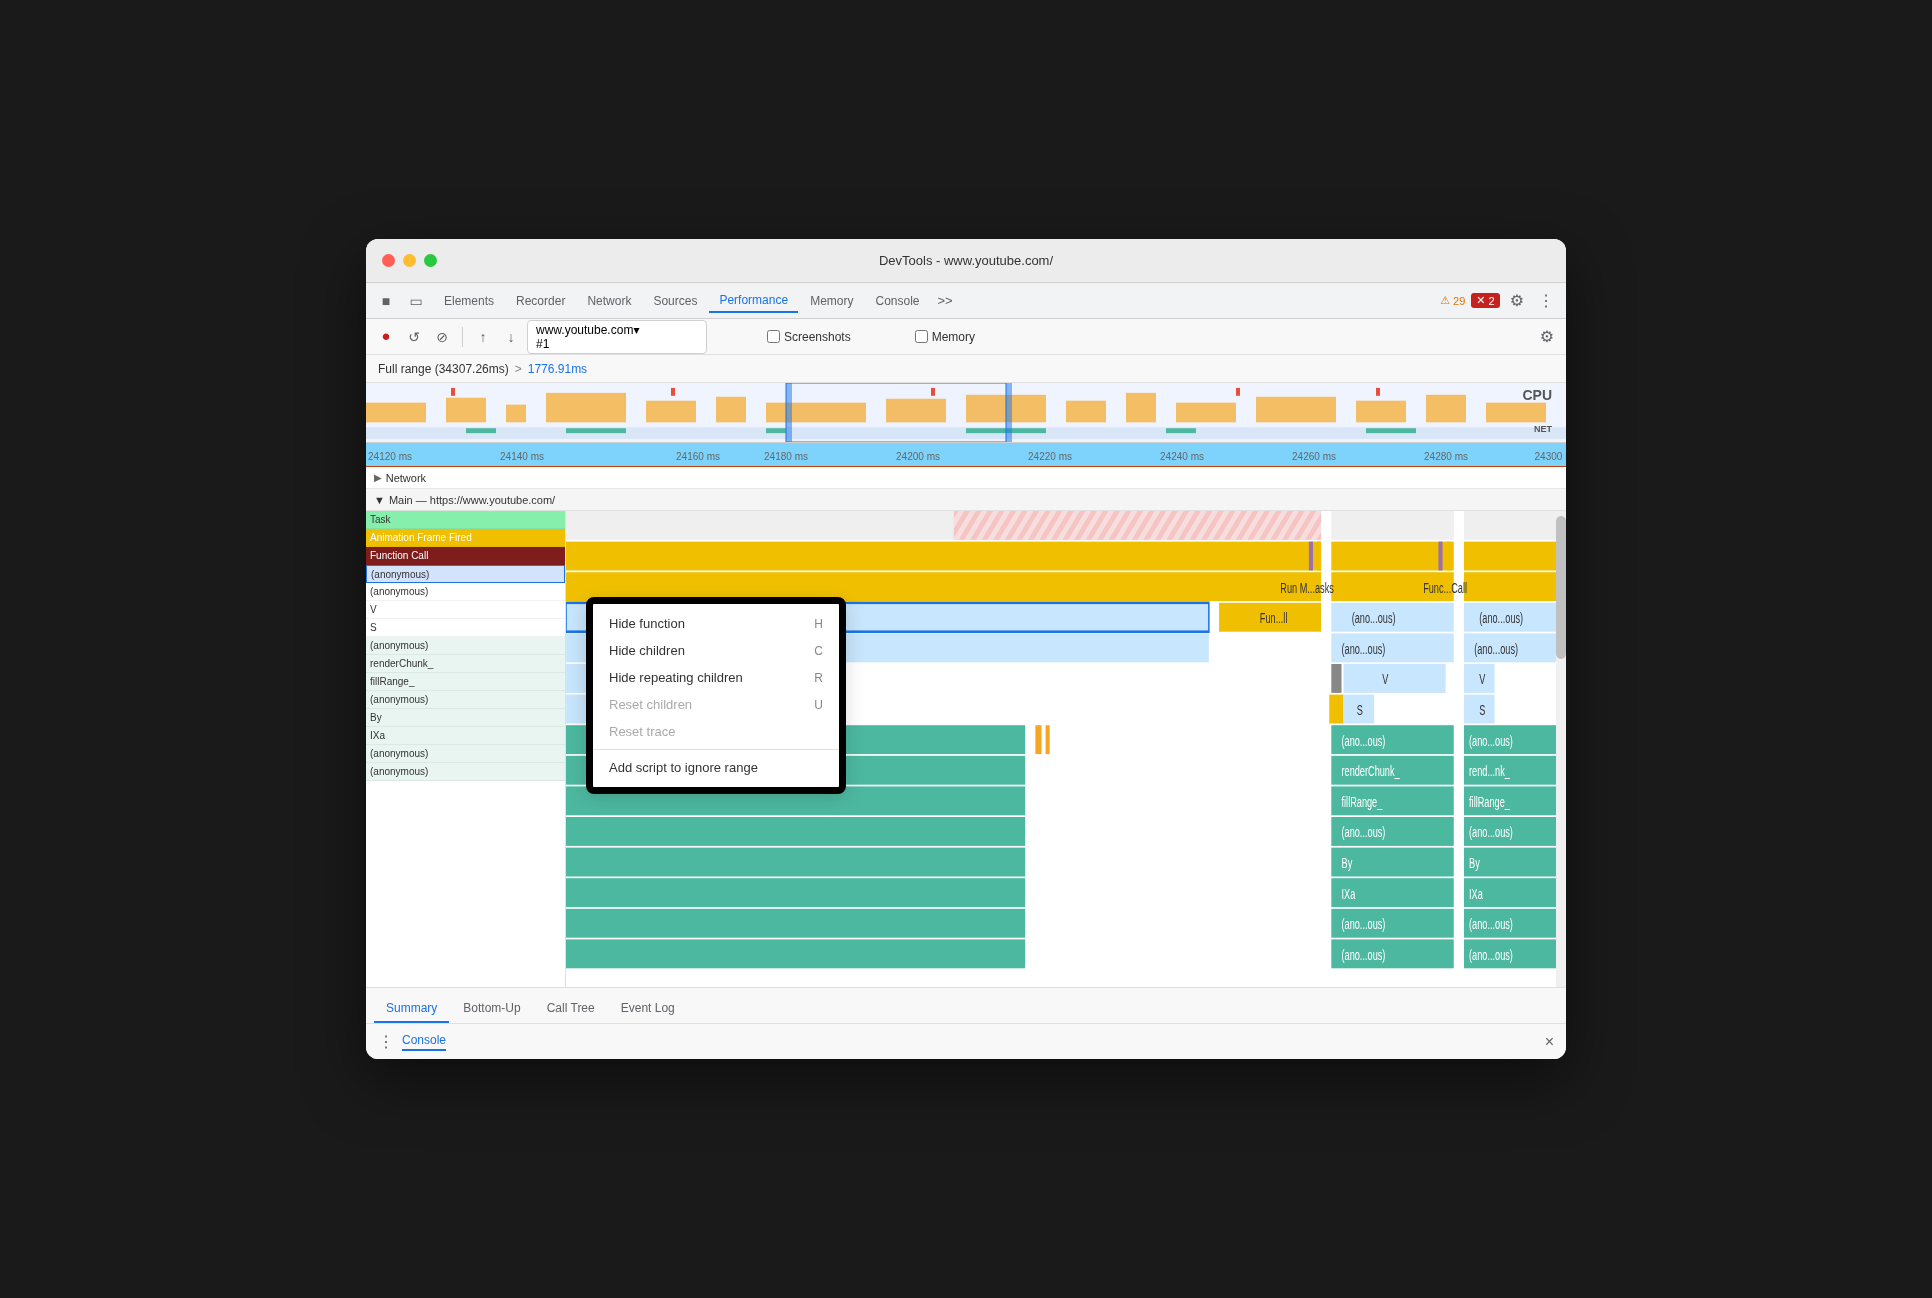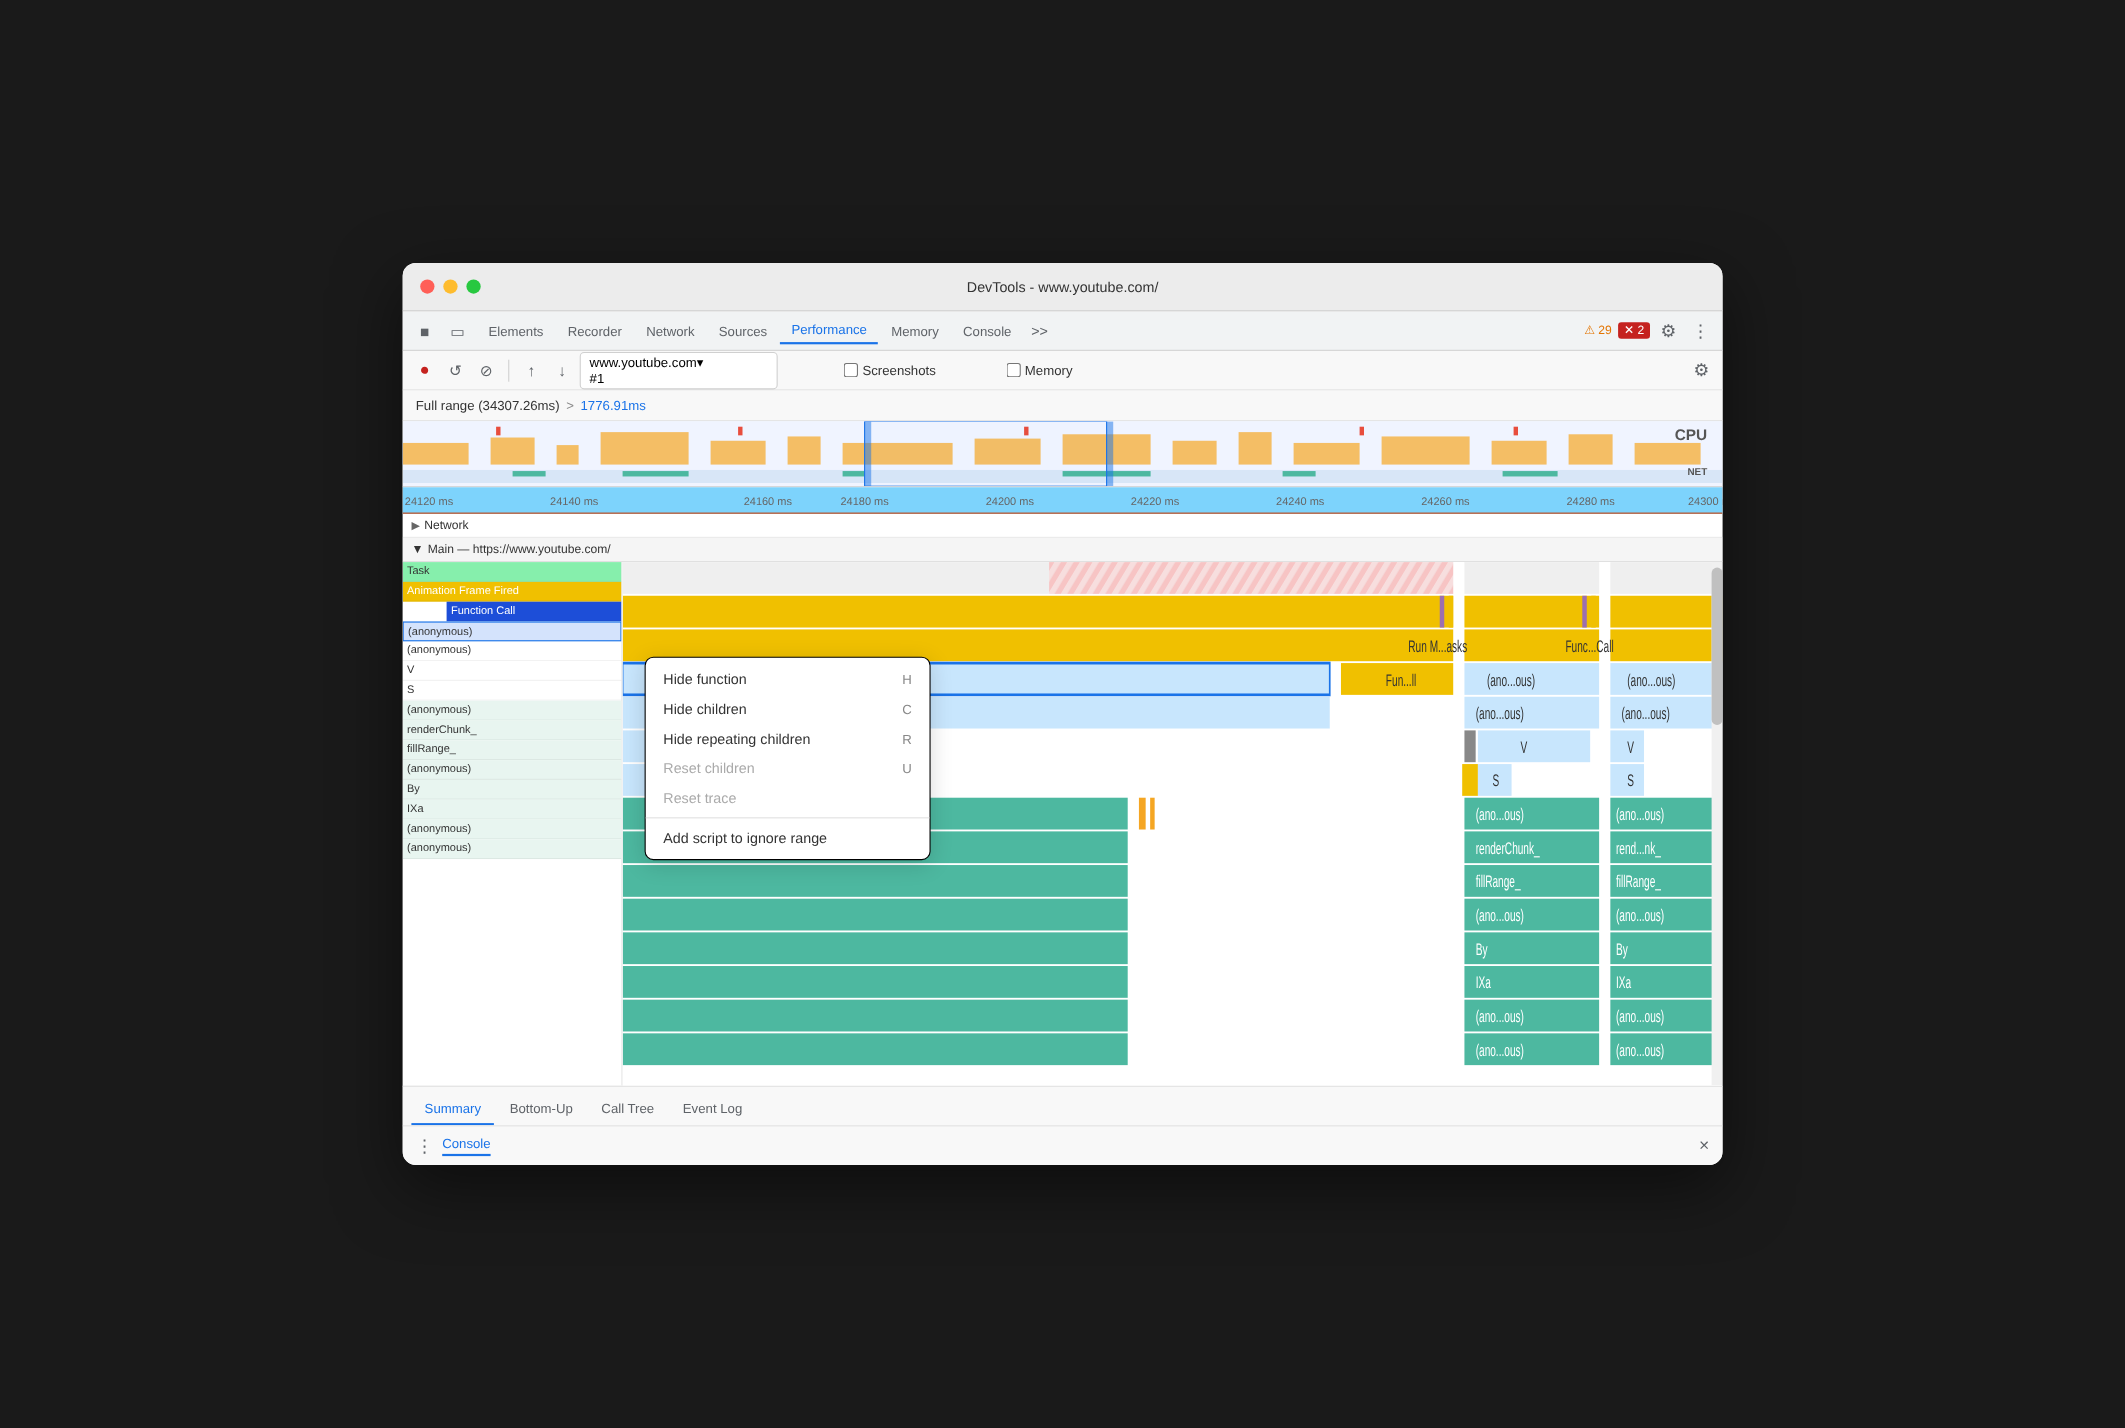--- a/index.html
+++ b/index.html
@@ -253,21 +253,21 @@
       font-size: 11px;
       color: #333;
       padding-left: 8px;
     }
     
     .context-menu {
       position: absolute;
       left: 220px;
       top: 130px;
       background: white;
-      border: 1px solid #000000;
+      border: 7px solid #000000;
       border-radius: 8px;
       box-shadow: 0 4px 20px rgba(0,0,0,0.15);
       padding: 6px 0;
       z-index: 100;
       min-width: 260px;
     }
     .context-menu-item {
       display: flex;
       align-items: center;
       justify-content: space-between;
@@ -548,21 +548,21 @@
     </div>
 
     <div class="flame-area" style="flex:1; display:flex; overflow:hidden;">
 
       <div class="col-left">
 
         <div class="left-label" style="background:#86efac; font-size:10px; height:18px; padding:0 4px;">Task</div>
 
         <div class="left-label" style="background:#f0c000; color:#fff; height:18px; padding:0 4px; font-size:10px;">Animation Frame Fired</div>
 
-        <div class="left-label" style="background:#1d4ed8; color:#fff; height:18px; padding:0 4px; font-size:10px;margin-left:40px;">Function Call</div>
+        <div class="left-label" style="background:#7f1d1d; color:#fff; height:18px; padding:0 4px; font-size:10px;">Function Call</div>
 
         <div class="left-label selected" style="background:#d4e3fc; border:1px solid #1a73e8; height:18px; padding:0 4px; font-size:10px;">(anonymous)</div>
 
         <div class="left-label" style="height:18px; padding:0 4px; font-size:10px;">(anonymous)</div>
 
         <div class="left-label" style="height:18px; padding:0 4px; font-size:10px;">V</div>
 
         <div class="left-label" style="height:18px; padding:0 4px; font-size:10px;">S</div>
 
         <div class="left-label" style="background:#e8f5f0; height:18px; padding:0 4px; font-size:10px;">(anonymous)</div>

